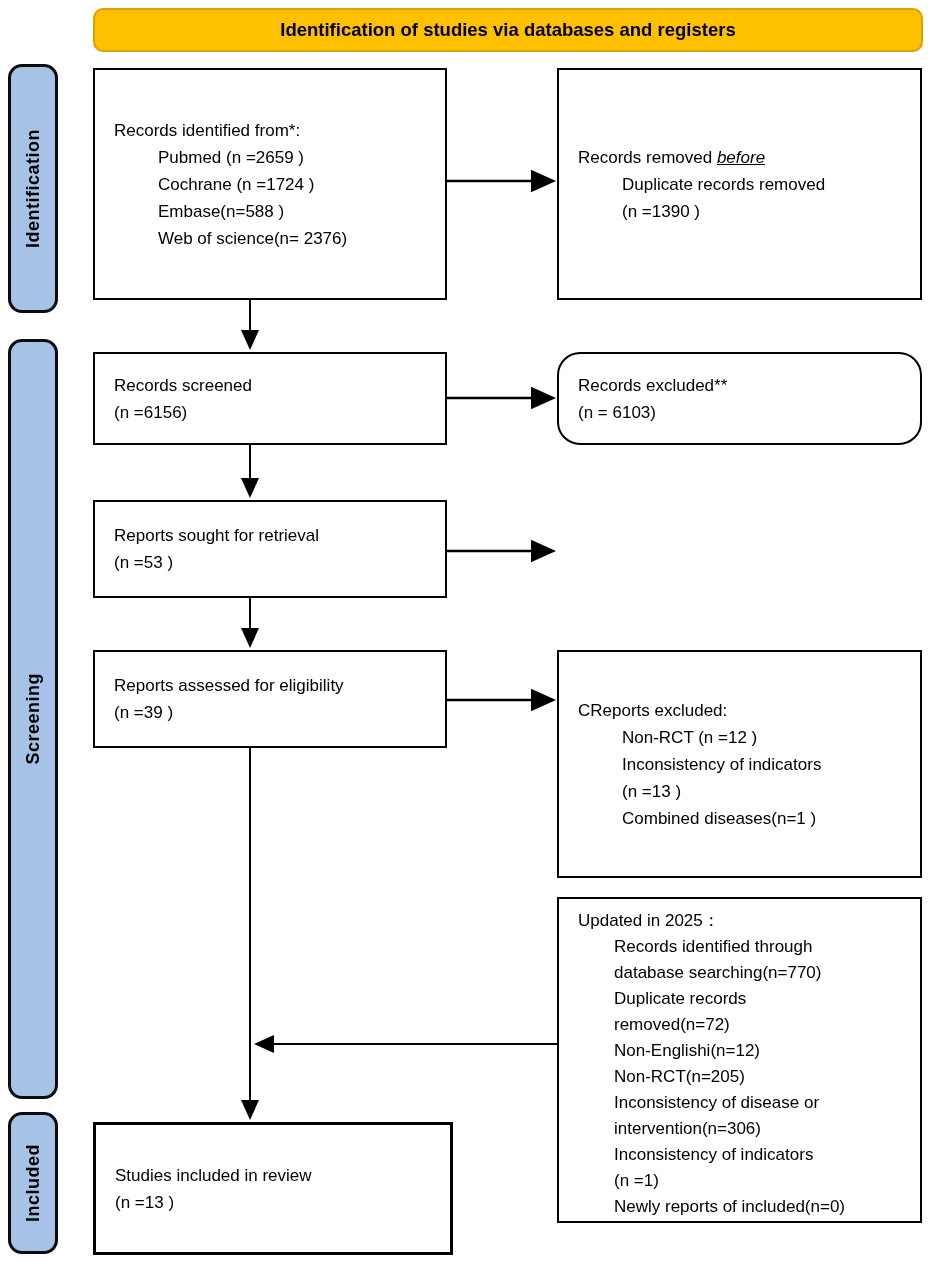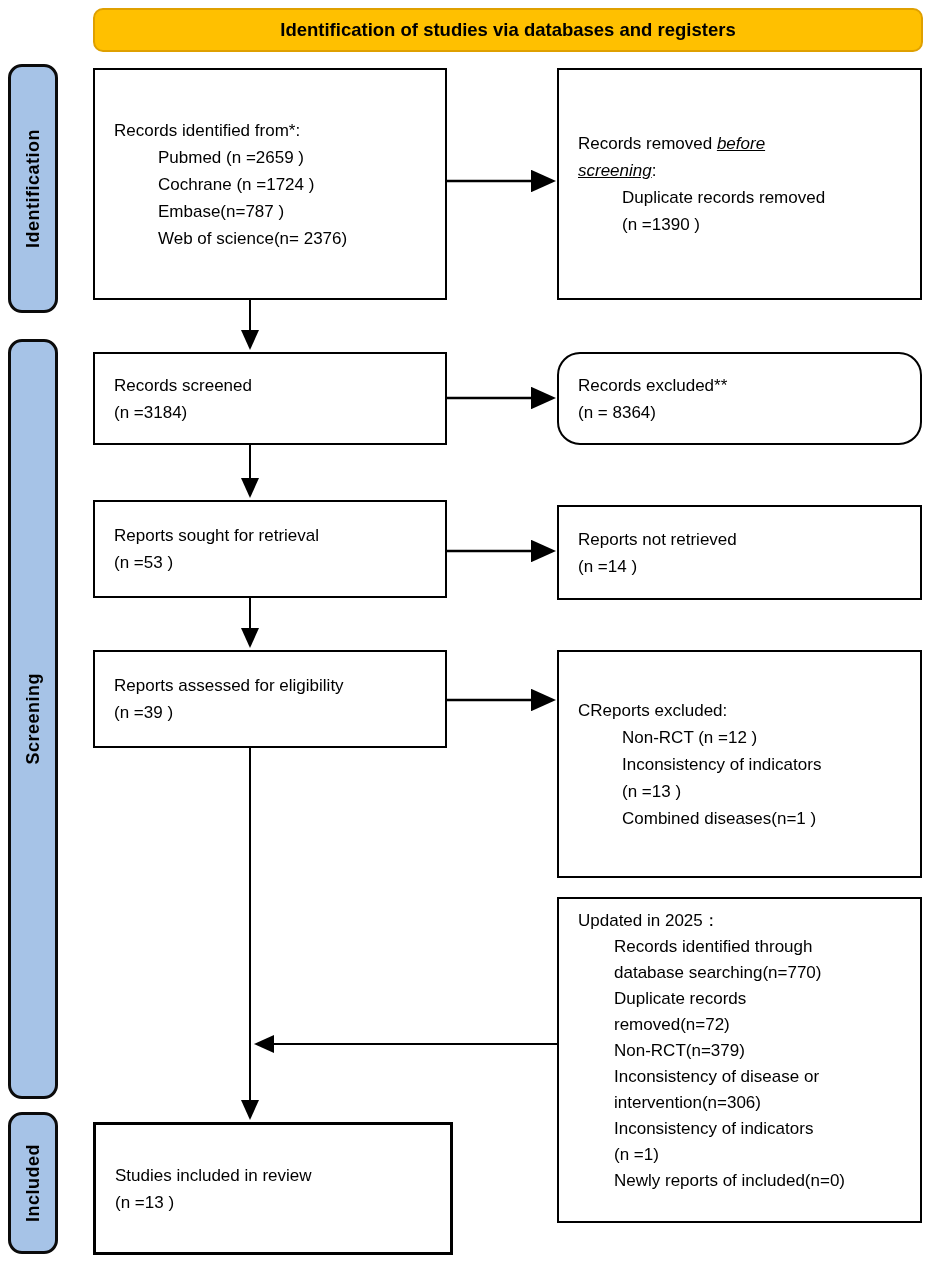--- a/index.html
+++ b/index.html
@@ -52,76 +52,72 @@
     <span>Screening</span>
   </div>
   <div class="stage" style="top:1112px;height:142px;">
     <span>Included</span>
   </div>
 
   <div class="box" style="left:93px;top:68px;width:354px;height:232px;">
     <div class="line">Records identified from*:</div>
     <div class="line ind">Pubmed (n =2659 )</div>
     <div class="line ind">Cochrane (n =1724 )</div>
-    <div class="line ind">Embase(n=787 )</div>
+    <div class="line ind">Embase(n=588 )</div>
     <div class="line ind">Web of science(n= 2376)</div>
   </div>
 
   <div class="box" style="left:93px;top:352px;width:354px;height:93px;">
     <div class="line">Records screened</div>
-    <div class="line">(n =3184)</div>
+    <div class="line">(n =6156)</div>
   </div>
 
   <div class="box" style="left:93px;top:500px;width:354px;height:98px;">
     <div class="line">Reports sought for retrieval</div>
     <div class="line">(n =53 )</div>
   </div>
 
   <div class="box" style="left:93px;top:650px;width:354px;height:98px;">
     <div class="line">Reports assessed for eligibility</div>
     <div class="line">(n =39 )</div>
   </div>
 
   <div class="box" style="left:93px;top:1122px;width:360px;height:133px;border-width:3px;">
     <div class="line">Studies included in review</div>
     <div class="line">(n =13 )</div>
   </div>
 
   <div class="box" style="left:557px;top:68px;width:365px;height:232px;">
     <div class="line"><span>Records removed </span><span class="it">before</span></div>
-    <div class="line"><span class="it">screening</span><span>:</span></div>
     <div class="line ind">Duplicate records removed</div>
     <div class="line ind">(n =1390 )</div>
   </div>
 
   <div class="box" style="left:557px;top:352px;width:365px;height:93px;border-radius:23px;">
     <div class="line">Records excluded**</div>
-    <div class="line">(n = 8364)</div>
+    <div class="line">(n = 6103)</div>
   </div>
 
-  <div class="box" style="left:557px;top:505px;width:365px;height:95px;">
-    <div class="line">Reports not retrieved</div>
-    <div class="line">(n =14 )</div>
-  </div>
 
   <div class="box" style="left:557px;top:650px;width:365px;height:228px;">
     <div class="line">CReports excluded:</div>
     <div class="line ind">Non-RCT (n =12 )</div>
     <div class="line ind">Inconsistency of indicators</div>
     <div class="line ind">(n =13 )</div>
     <div class="line ind">Combined diseases(n=1 )</div>
   </div>
 
   <div class="box topalign" style="left:557px;top:897px;width:365px;height:326px;">
     <div class="line">Updated in 2025：</div>
     <div class="line ind-sm">Records identified through</div>
     <div class="line ind-sm">database searching(n=770)</div>
     <div class="line ind-sm">Duplicate records</div>
     <div class="line ind-sm">removed(n=72)</div>
-    <div class="line ind-sm">Non-RCT(n=379)</div>
+    <div class="line ind-sm">Non-Englishi(n=12)</div>
+    <div class="line ind-sm">Non-RCT(n=205)</div>
     <div class="line ind-sm">Inconsistency of disease or</div>
     <div class="line ind-sm">intervention(n=306)</div>
     <div class="line ind-sm">Inconsistency of indicators</div>
     <div class="line ind-sm">(n =1)</div>
     <div class="line ind-sm">Newly reports of included(n=0)</div>
   </div>
 
   <svg class="arrows" width="936" height="1264" viewBox="0 0 936 1264">
     <defs>
       <marker id="ah" markerWidth="10" markerHeight="9" refX="8" refY="4.5" orient="auto">

